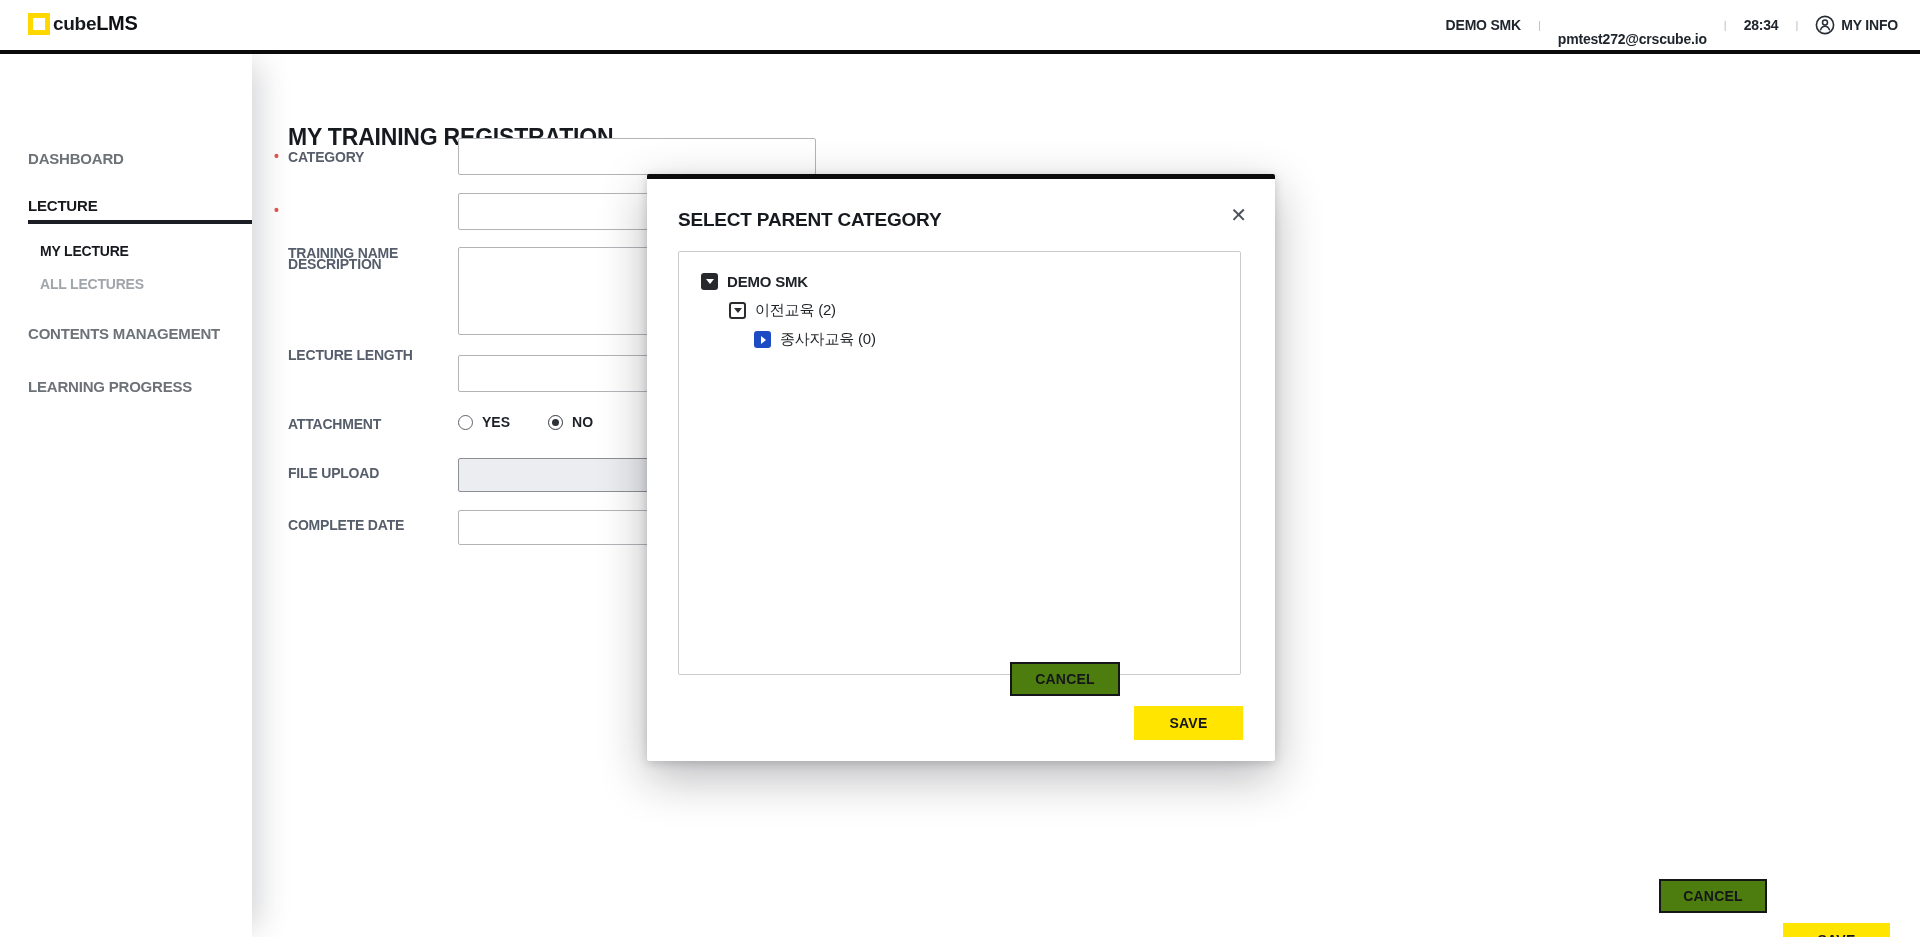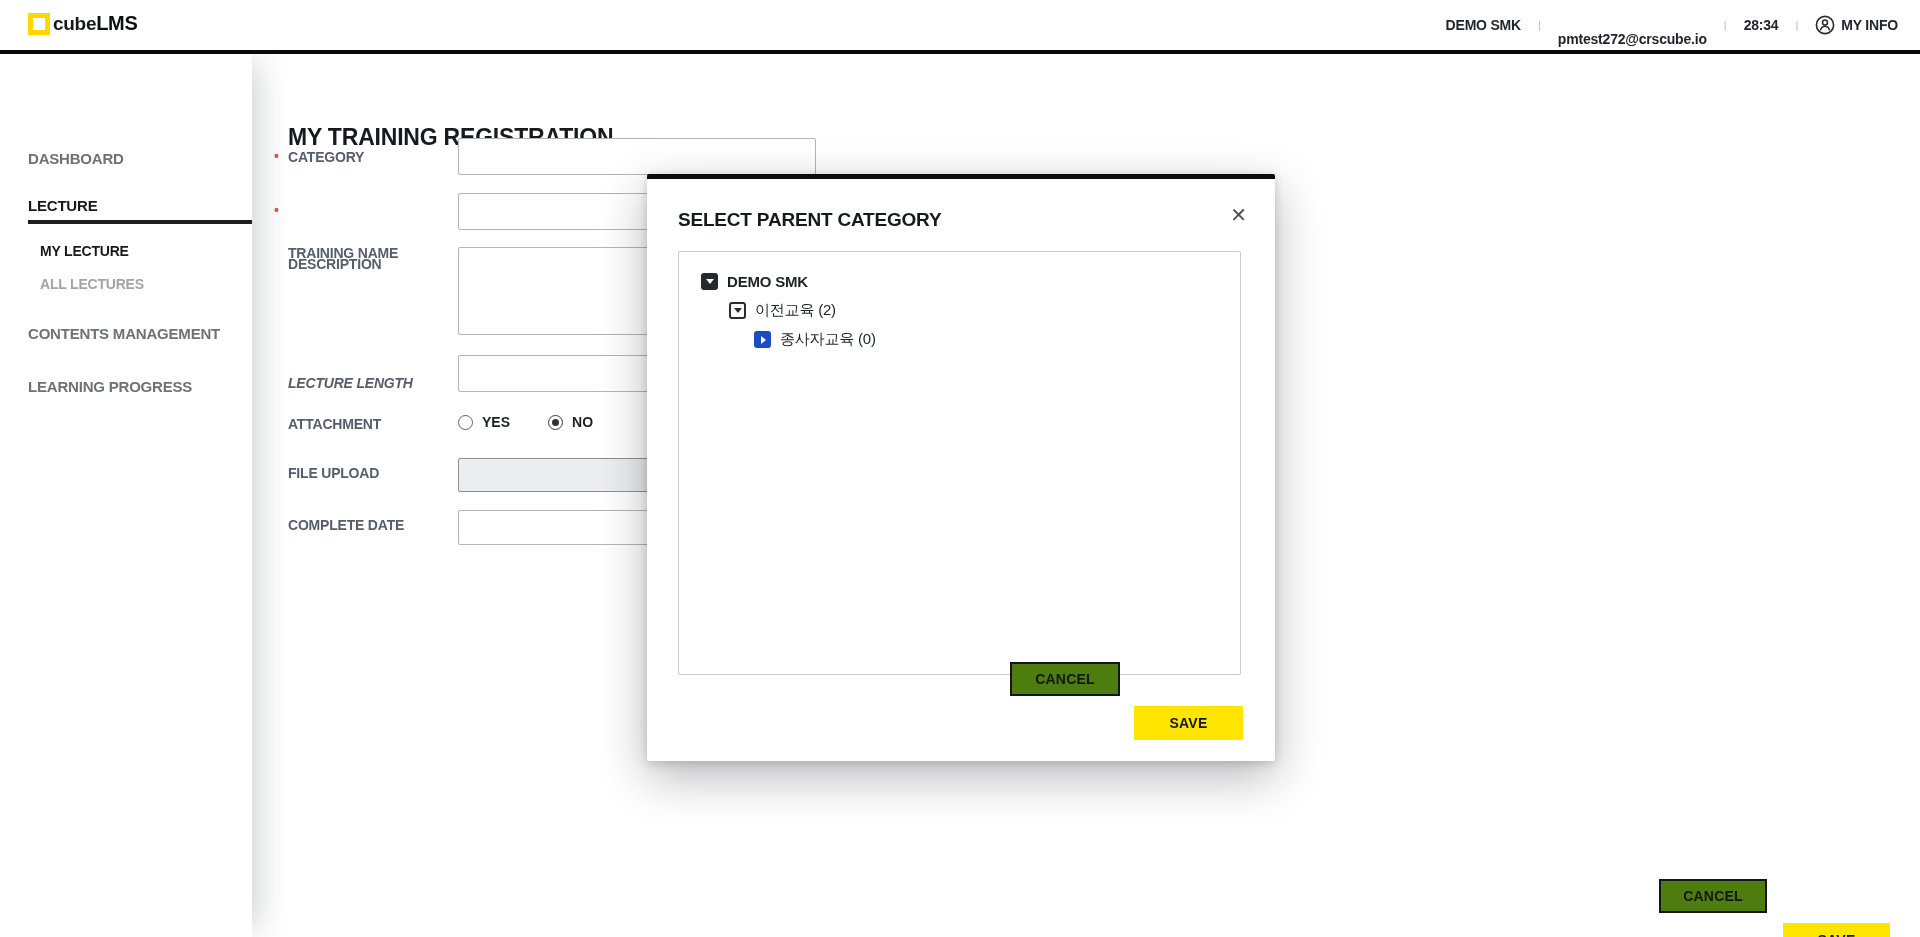--- a/index.html
+++ b/index.html
@@ -134,21 +134,21 @@
   <div class="f-label" style="top:149px;">CATEGORY</div>
   <input class="f-input" style="top: 138px;" value="">
 
   <span class="req" style="top:202px;">•</span>
   <div class="f-label" style="top:203px;margin-top:42px;">TRAINING NAME</div>
   <input class="f-input" style="top: 193px;" value="">
 
   <div class="f-label" style="top:256px;">DESCRIPTION</div>
   <textarea class="f-textarea" style="top: 247px;"></textarea>
 
-  <div class="f-label" style="top:375px;font-style:italic;">LECTURE LENGTH</div>
+  <div class="f-label" style="top:347px;">LECTURE LENGTH</div>
   <input class="f-input" style="top: 355px;" value="">
 
   <div class="f-label" style="top:416px;">ATTACHMENT</div>
   <div class="radio-group">
     <span class="radio-opt">
       <span class="radio-circle"></span>
       <span class="radio-label">YES</span>
     </span>
     <span class="radio-opt">
       <span class="radio-circle checked">

